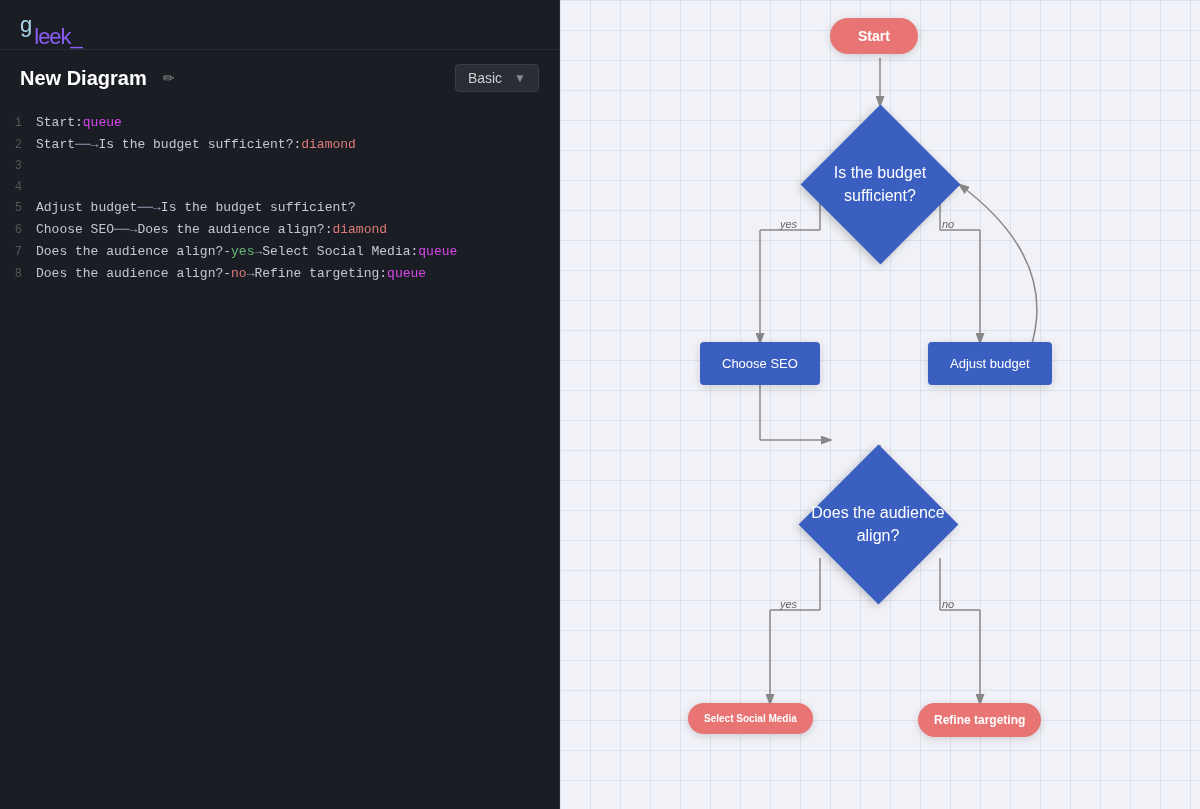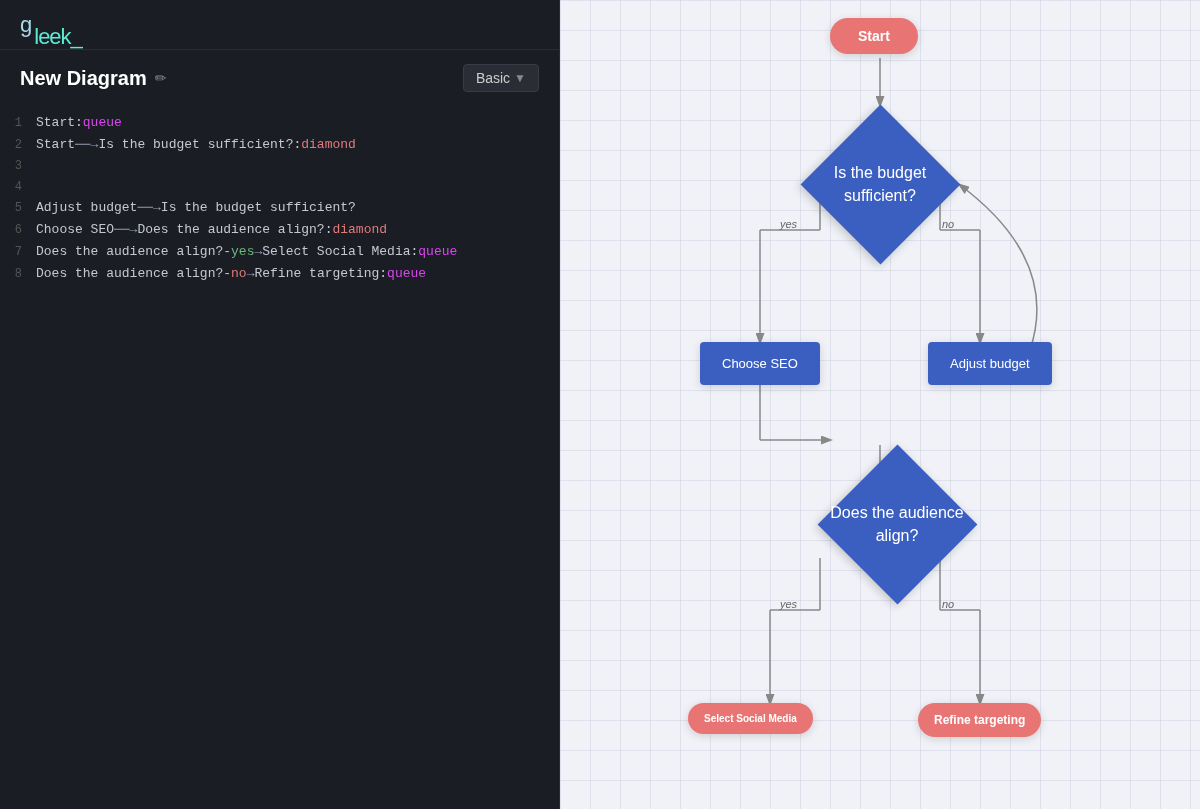--- a/index.html
+++ b/index.html
@@ -24,21 +24,21 @@
       height: 50px;
     }
 
     .logo {
       display: flex;
       align-items: center;
       gap: 2px;
     }
 
     .logo-text {
-      color: #5eead4;
+      color: #8b5cf6;
       font-size: 22px;
       font-weight: 300;
       letter-spacing: -1px;
       margin-top: 25px;
     }
 
     .logo-g {
       color: #a8d8ea;
       font-size: 22px;
       font-weight: 400;
@@ -47,21 +47,21 @@
     .title-bar {
       display: flex;
       align-items: center;
       justify-content: space-between;
       padding: 14px 20px 10px 20px;
     }
 
     .diagram-title {
       display: flex;
       align-items: center;
-      gap: 8px;
+      gap: 16px;
     }
 
     .diagram-title-text {
       color: #ffffff;
       font-size: 20px;
       font-weight: 600;
     }
 
     .edit-icon {
       color: #888;
@@ -72,21 +72,21 @@
     .basic-select {
       display: flex;
       align-items: center;
       background: #2a2d35;
       border: 1px solid #3a3d45;
       border-radius: 4px;
       padding: 5px 12px;
       color: #ccc;
       font-size: 14px;
       cursor: pointer;
-      gap: 4px;
+      gap: 12px;
     }
 
     .basic-select .chevron {
       color: #888;
       font-size: 12px;
     }
 
     .code-editor {
       flex: 1;
       overflow-y: auto;
@@ -334,21 +334,21 @@
       </div>
 
       
       <div class="node" style="left:258px; top:332px;">
         <div class="node-rect">
           <span>Adjust budget</span>
         </div>
       </div>
 
       
-      <div class="node" style="left:147px; top:435px; width:160px; height:160px;">
+      <div class="node" style="left:128px; top:435px; width:160px; height:160px;">
         <div class="node-diamond"></div>
         <div class="node-diamond-text">Does the audience<br>align?</div>
       </div>
 
       
       <div class="node" style="left:18px; top:693px;">
         <div class="node-pill" style="font-size:10px; padding:10px 16px;">
           <span>Select Social Media</span>
         </div>
       </div>

